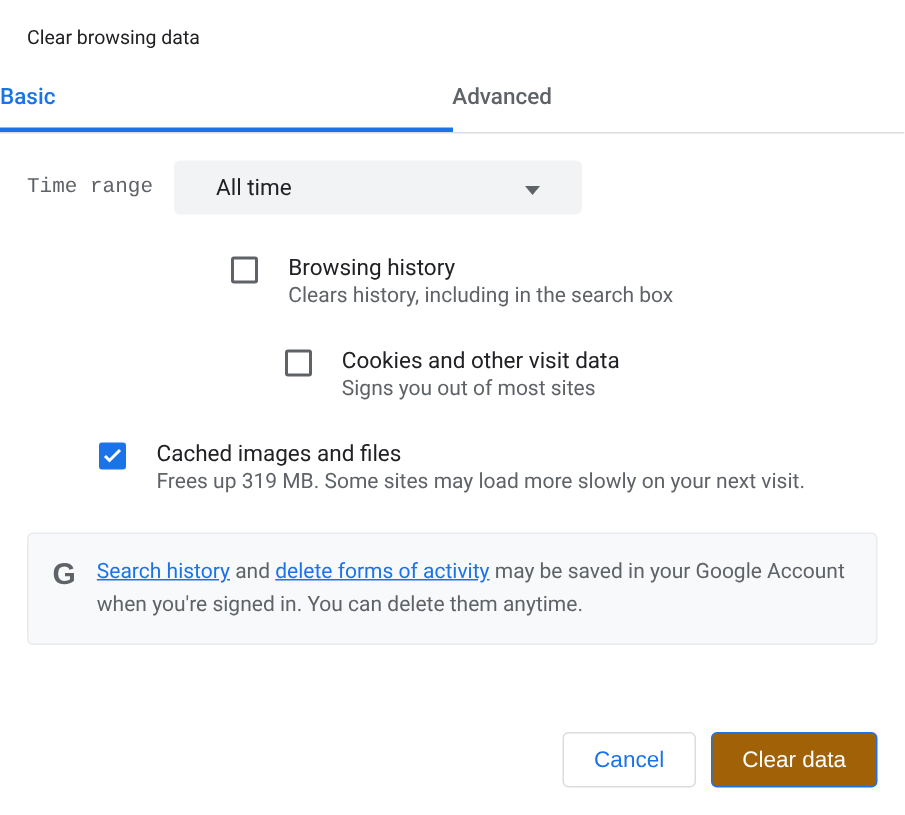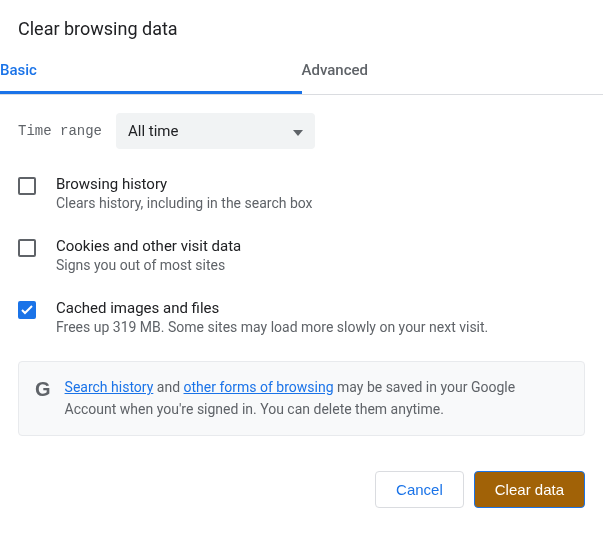--- a/index.html
+++ b/index.html
@@ -8,21 +8,21 @@
     font-family: "Segoe UI", Roboto, Arial, sans-serif;
     font-size: 14px;
     color: #202124;
     background: #fff;
     width: 603px;
     height: 543px;
     overflow: hidden;
   }
   .dialog { padding: 0; }
   .title {
-    font-size: 18px;
+    font-size: 13px;
     font-weight: 400;
     padding: 18px 18px 8px 18px;
     color: #202124;
   }
   .tabs {
     display: flex;
     border-bottom: 1px solid #dadce0;
   }
   .tab {
     flex: 1;
@@ -49,34 +49,35 @@
     color: #5f6368;
     font-size: 14px;
     font-family: Liberation Mono, monospace;
   }
   .select {
     display: flex;
     align-items: flex-start;
     justify-content: space-between;
     background: #f1f3f4;
     border-radius: 4px;
-    padding: 9px 12px;
-    width: 199px;
+    padding: 9px 28px;
+    width: 272px;
     cursor: pointer;
     color: #202124;
     font-size: 15px;
   }
   .select .chev {
     color: #5f6368;
   }
   .option-row {
     display: flex;
     align-items: flex-start;
     gap: 20px;
     margin-bottom: 26px;
+    justify-content: center;
   }
   .checkbox {
     width: 18px;
     height: 18px;
     border: 2px solid #5f6368;
     border-radius: 2px;
     margin-top: 2px;
     flex-shrink: 0;
     cursor: pointer;
     display:flex;
@@ -111,21 +112,21 @@
     flex-shrink: 0;
   }
   .notice-text { color: #5f6368; font-size: 14px; line-height: 1.6; }
   .notice-text a { color: #1a73e8; text-decoration: underline; cursor:pointer;}
   .actions {
     display: flex;
     justify-content: flex-end;
     gap: 10px;
     padding: 18px;
     position: absolute;
-    bottom: 17px;
+    bottom: 0;
     right: 0;
     width: 100%;
   }
   .btn {
     padding: 9px 20px;
     font-size: 15px;
     border-radius: 4px;
     cursor: pointer;
     font-weight: 500;
   }
@@ -192,21 +193,21 @@
       </div>
       <div>
         <div class="opt-title">Cached images and files</div>
         <div class="opt-desc">Frees up 319 MB. Some sites may load more slowly on your next visit.</div>
       </div>
     </div>
 
     <div class="notice">
       <span class="g-icon">G</span>
       <span class="notice-text">
-        <a>Search history</a><span> and </span><a>other forms of browsing</a><span> may be saved in your Google Account when you're signed in. You can delete them anytime.</span>
+        <a>Search history</a><span> and </span><a>delete forms of activity</a><span> may be saved in your Google Account when you're signed in. You can delete them anytime.</span>
       </span>
     </div>
   </div>
 
   <div class="actions">
     <button class="btn btn-secondary">Cancel</button>
     <button class="btn btn-primary">Clear data</button>
   </div>
 </div>
 

